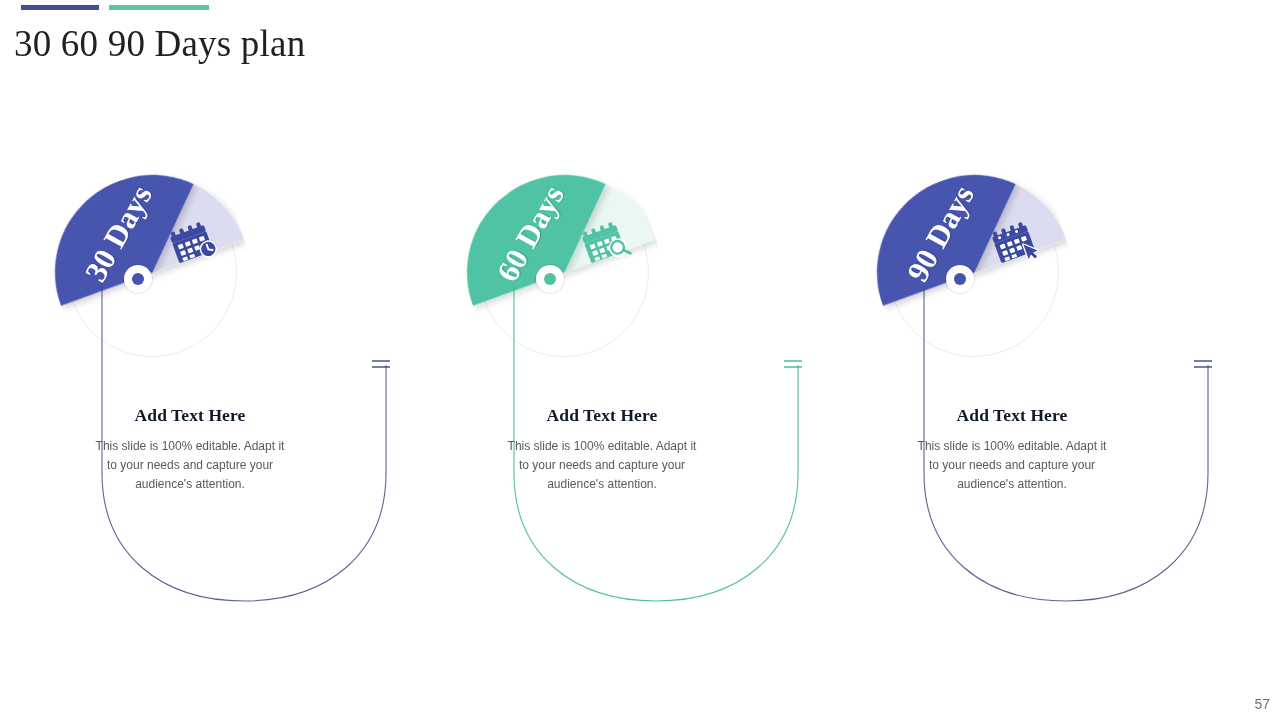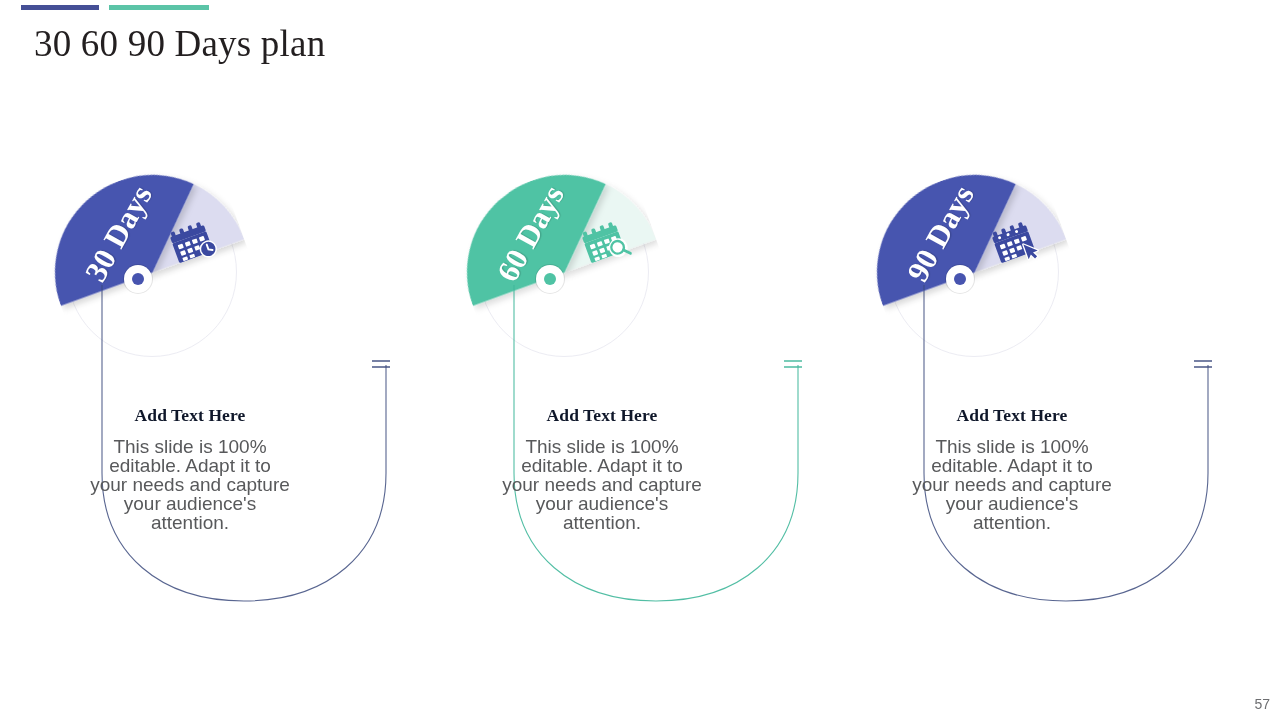--- a/index.html
+++ b/index.html
@@ -15,21 +15,21 @@
 
   
   .accent-bars{position:absolute;left:21px;top:4px;height:6px;display:flex;align-items:center;}
   .bar{height:5px;border-radius:0;}
   .bar-blue{width:78px;background:#454f96;}
   .bar-gap{width:10px;}
   .bar-green{width:100px;background:#5bc4a7;}
 
   
   .page-title{
-    position:absolute;left:34px;top:22px;
+    position:absolute;left:14px;top:22px;
     font-family:"Liberation Serif", serif;
     font-size:37px;
     color:#231f20;
     letter-spacing:0.2px;
     white-space:nowrap;
   }
 
   
   .cols{position:absolute;left:0;top:0;width:1280px;height:720px;}
   .col{position:absolute;top:0;width:420px;height:720px;}
@@ -105,21 +105,21 @@
     margin:0 0 11px 0;
     font-family:"Liberation Serif", serif;
     font-size:17.5px;
     font-weight:bold;
     color:#0f172a;
     letter-spacing:0.1px;
   }
   .txt p{
     margin:0;
     font-family:"Liberation Sans", sans-serif;
-    font-size:19px;
+    font-size:12px;
     line-height:19px;
     color:#58595b;
   }
 
   
   .page-num{
     position:absolute;right:10px;bottom:8px;
     font-size:14px;color:#6d6e71;
     font-family:"Liberation Sans", sans-serif;
   }

